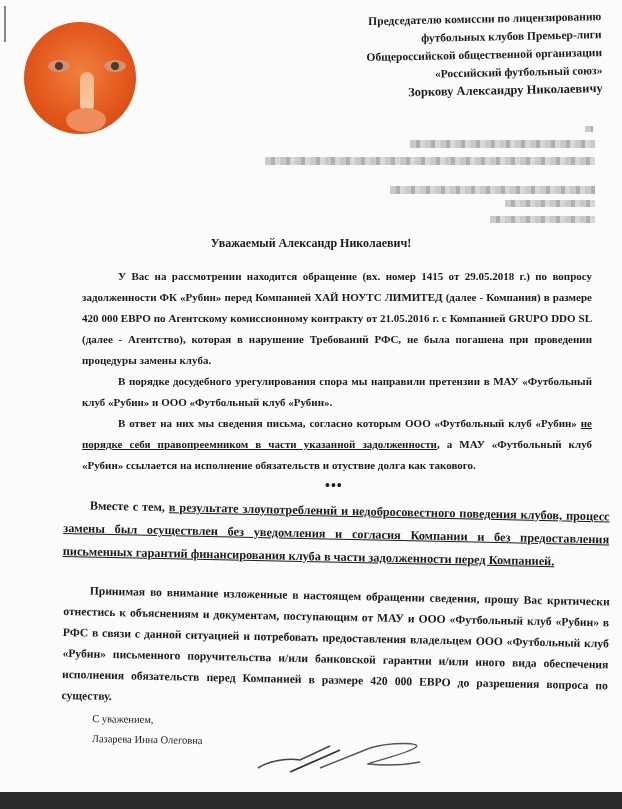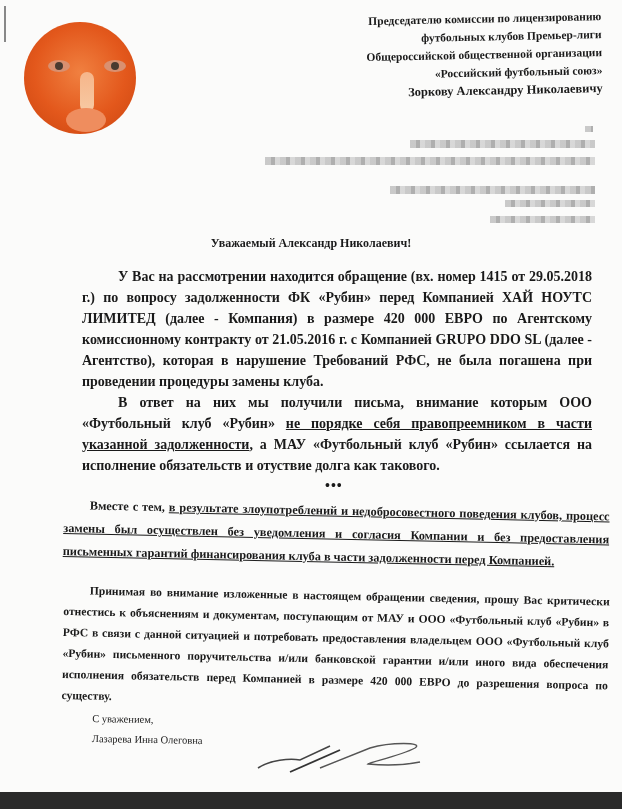--- a/index.html
+++ b/index.html
@@ -14,21 +14,21 @@
   .avatar .eye::after { content: ""; position: absolute; left: 7px; top: 2px; width: 8px; height: 8px; border-radius: 50%; background: #4a3a30; }
   .avatar .eye.l { left: 24px; top: 38px; }
   .avatar .eye.r { left: 80px; top: 38px; }
   .avatar .nose { position: absolute; left: 56px; top: 50px; width: 14px; height: 40px; background: linear-gradient(#f6b58a, #f7c9a3); border-radius: 8px; }
   .avatar .nostril { position: absolute; left: 42px; top: 86px; width: 40px; height: 24px; border-radius: 50%; background: #ef8d5e; }
   .addressee { position: absolute; right: 20px; top: 10px; width: 280px; text-align: right; font-size: 11.5px;
                line-height: 18px; font-weight: bold; transform: rotate(-1.2deg); }
   .addressee .name { font-size: 12.5px; }
   .redact { position: absolute; background: repeating-linear-gradient(90deg, #bdbdbd 0 6px, #9c9c9c 6px 10px, #cfcfcf 10px 15px); opacity: 0.8; }
   .greeting { position: absolute; left: 0; width: 622px; top: 236px; text-align: center; font-weight: bold; font-size: 12px; }
-  .para { position: absolute; left: 82px; width: 510px; font-size: 14px; line-height: 21px; text-align: justify; font-weight: bold; }
+  .para { position: absolute; left: 82px; width: 510px; font-size: 11px; line-height: 21px; text-align: justify; font-weight: bold; }
   .para p { margin: 0; text-indent: 36px; }
   .u { text-decoration: underline; }
   .dots { position: absolute; left: 325px; top: 478px; font-size: 14px; font-weight: bold; letter-spacing: 1px; }
   .para2 { position: absolute; left: 64px; width: 546px; font-size: 12.3px; line-height: 23px; font-weight: bold;
            transform: rotate(1.2deg); transform-origin: left top; text-align: justify; }
   .para2 p { margin: 0; text-indent: 26px; }
   .closing { position: absolute; left: 92px; top: 710px; font-size: 10.5px; line-height: 20px; transform: rotate(1deg); }
   .signature { position: absolute; left: 250px; top: 738px; width: 180px; height: 36px; }
   .bottom-bar { position: absolute; left: 0; bottom: 0; width: 622px; height: 17px; background: #2a2a2a; }
 </style>
@@ -59,21 +59,22 @@
     <div class="redact" style="left:265px; top:157px; width:330px; height:8px;"></div>
     <div class="redact" style="left:390px; top:186px; width:205px; height:8px;"></div>
     <div class="redact" style="left:505px; top:200px; width:90px; height:7px;"></div>
     <div class="redact" style="left:490px; top:216px; width:105px; height:7px;"></div>
   </div>
 
   <div class="greeting">Уважаемый Александр Николаевич!</div>
 
   <div class="para" style="top:266px;">
     <p>У Вас на рассмотрении находится обращение (вх. номер 1415 от 29.05.2018 г.) по вопросу задолженности ФК «Рубин» перед Компанией ХАЙ НОУТС ЛИМИТЕД (далее - Компания) в размере 420 000 ЕВРО по Агентскому комиссионному контракту от 21.05.2016 г. с Компанией GRUPO DDO SL (далее - Агентство), которая в нарушение Требований РФС, не была погашена при проведении процедуры замены клуба.</p>
-    <p><span>В ответ на них мы получили письма, внимание которым ООО «Футбольный клуб «Рубин» </span><span class="u">не порядке себя правопреемником в части указанной задолженности</span><span>, а МАУ «Футбольный клуб «Рубин» ссылается на исполнение обязательств и отуствие долга как такового.</span></p>
+    <p>В порядке досудебного урегулирования спора мы направили претензии в МАУ «Футбольный клуб «Рубин» и ООО «Футбольный клуб «Рубин».</p>
+    <p><span>В ответ на них мы сведения письма, согласно которым ООО «Футбольный клуб «Рубин» </span><span class="u">не порядке себя правопреемником в части указанной задолженности</span><span>, а МАУ «Футбольный клуб «Рубин» ссылается на исполнение обязательств и отуствие долга как такового.</span></p>
   </div>
 
   <div class="dots">•••</div>
 
   <div class="para2" style="top:494px;">
     <p><span>Вместе с тем, </span><span class="u">в результате злоупотреблений и недобросовестного поведения клубов, процесс замены был осуществлен без уведомления и согласия Компании и без предоставления письменных гарантий финансирования клуба в части задолженности перед Компанией.</span></p>
   </div>
 
   <div class="para2" style="top:580px; font-size:11.6px; line-height:21px;">
     <p>Принимая во внимание изложенные в настоящем обращении сведения, прошу Вас критически отнестись к объяснениям и документам, поступающим от МАУ и ООО «Футбольный клуб «Рубин» в РФС в связи с данной ситуацией и потребовать предоставления владельцем ООО «Футбольный клуб «Рубин» письменного поручительства и/или банковской гарантии и/или иного вида обеспечения исполнения обязательств перед Компанией в размере 420 000 ЕВРО до разрешения вопроса по существу.</p>

